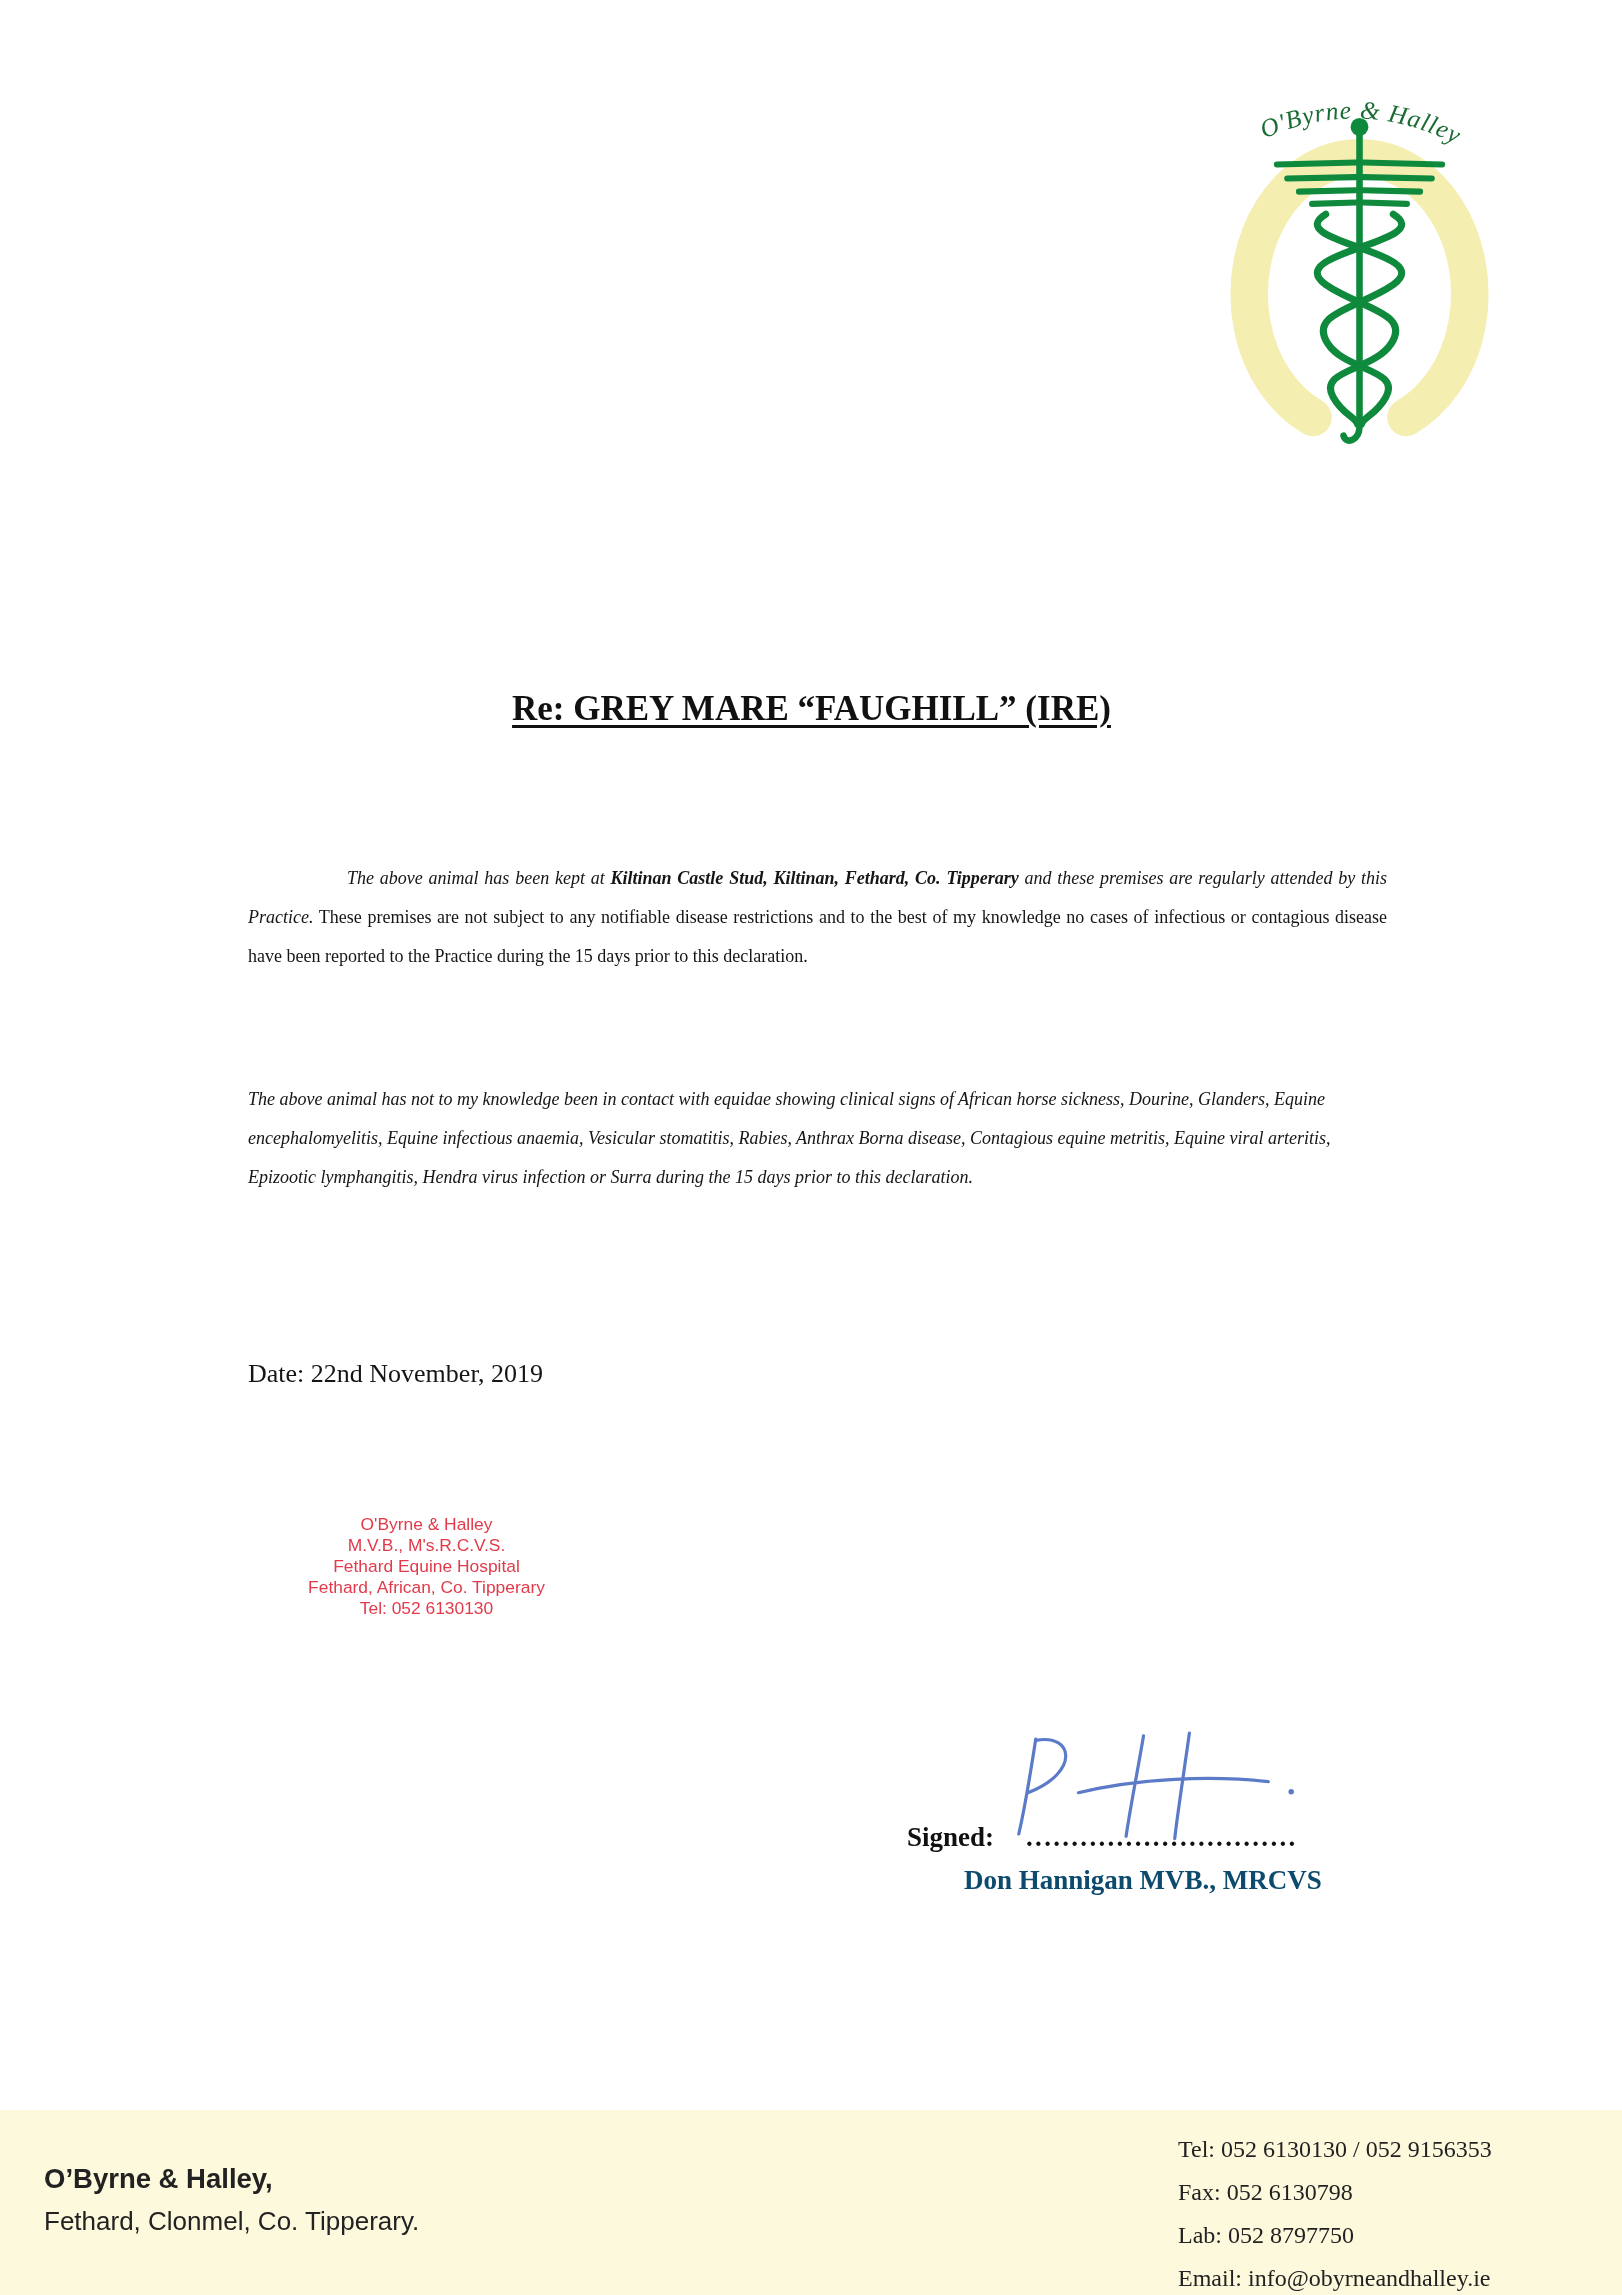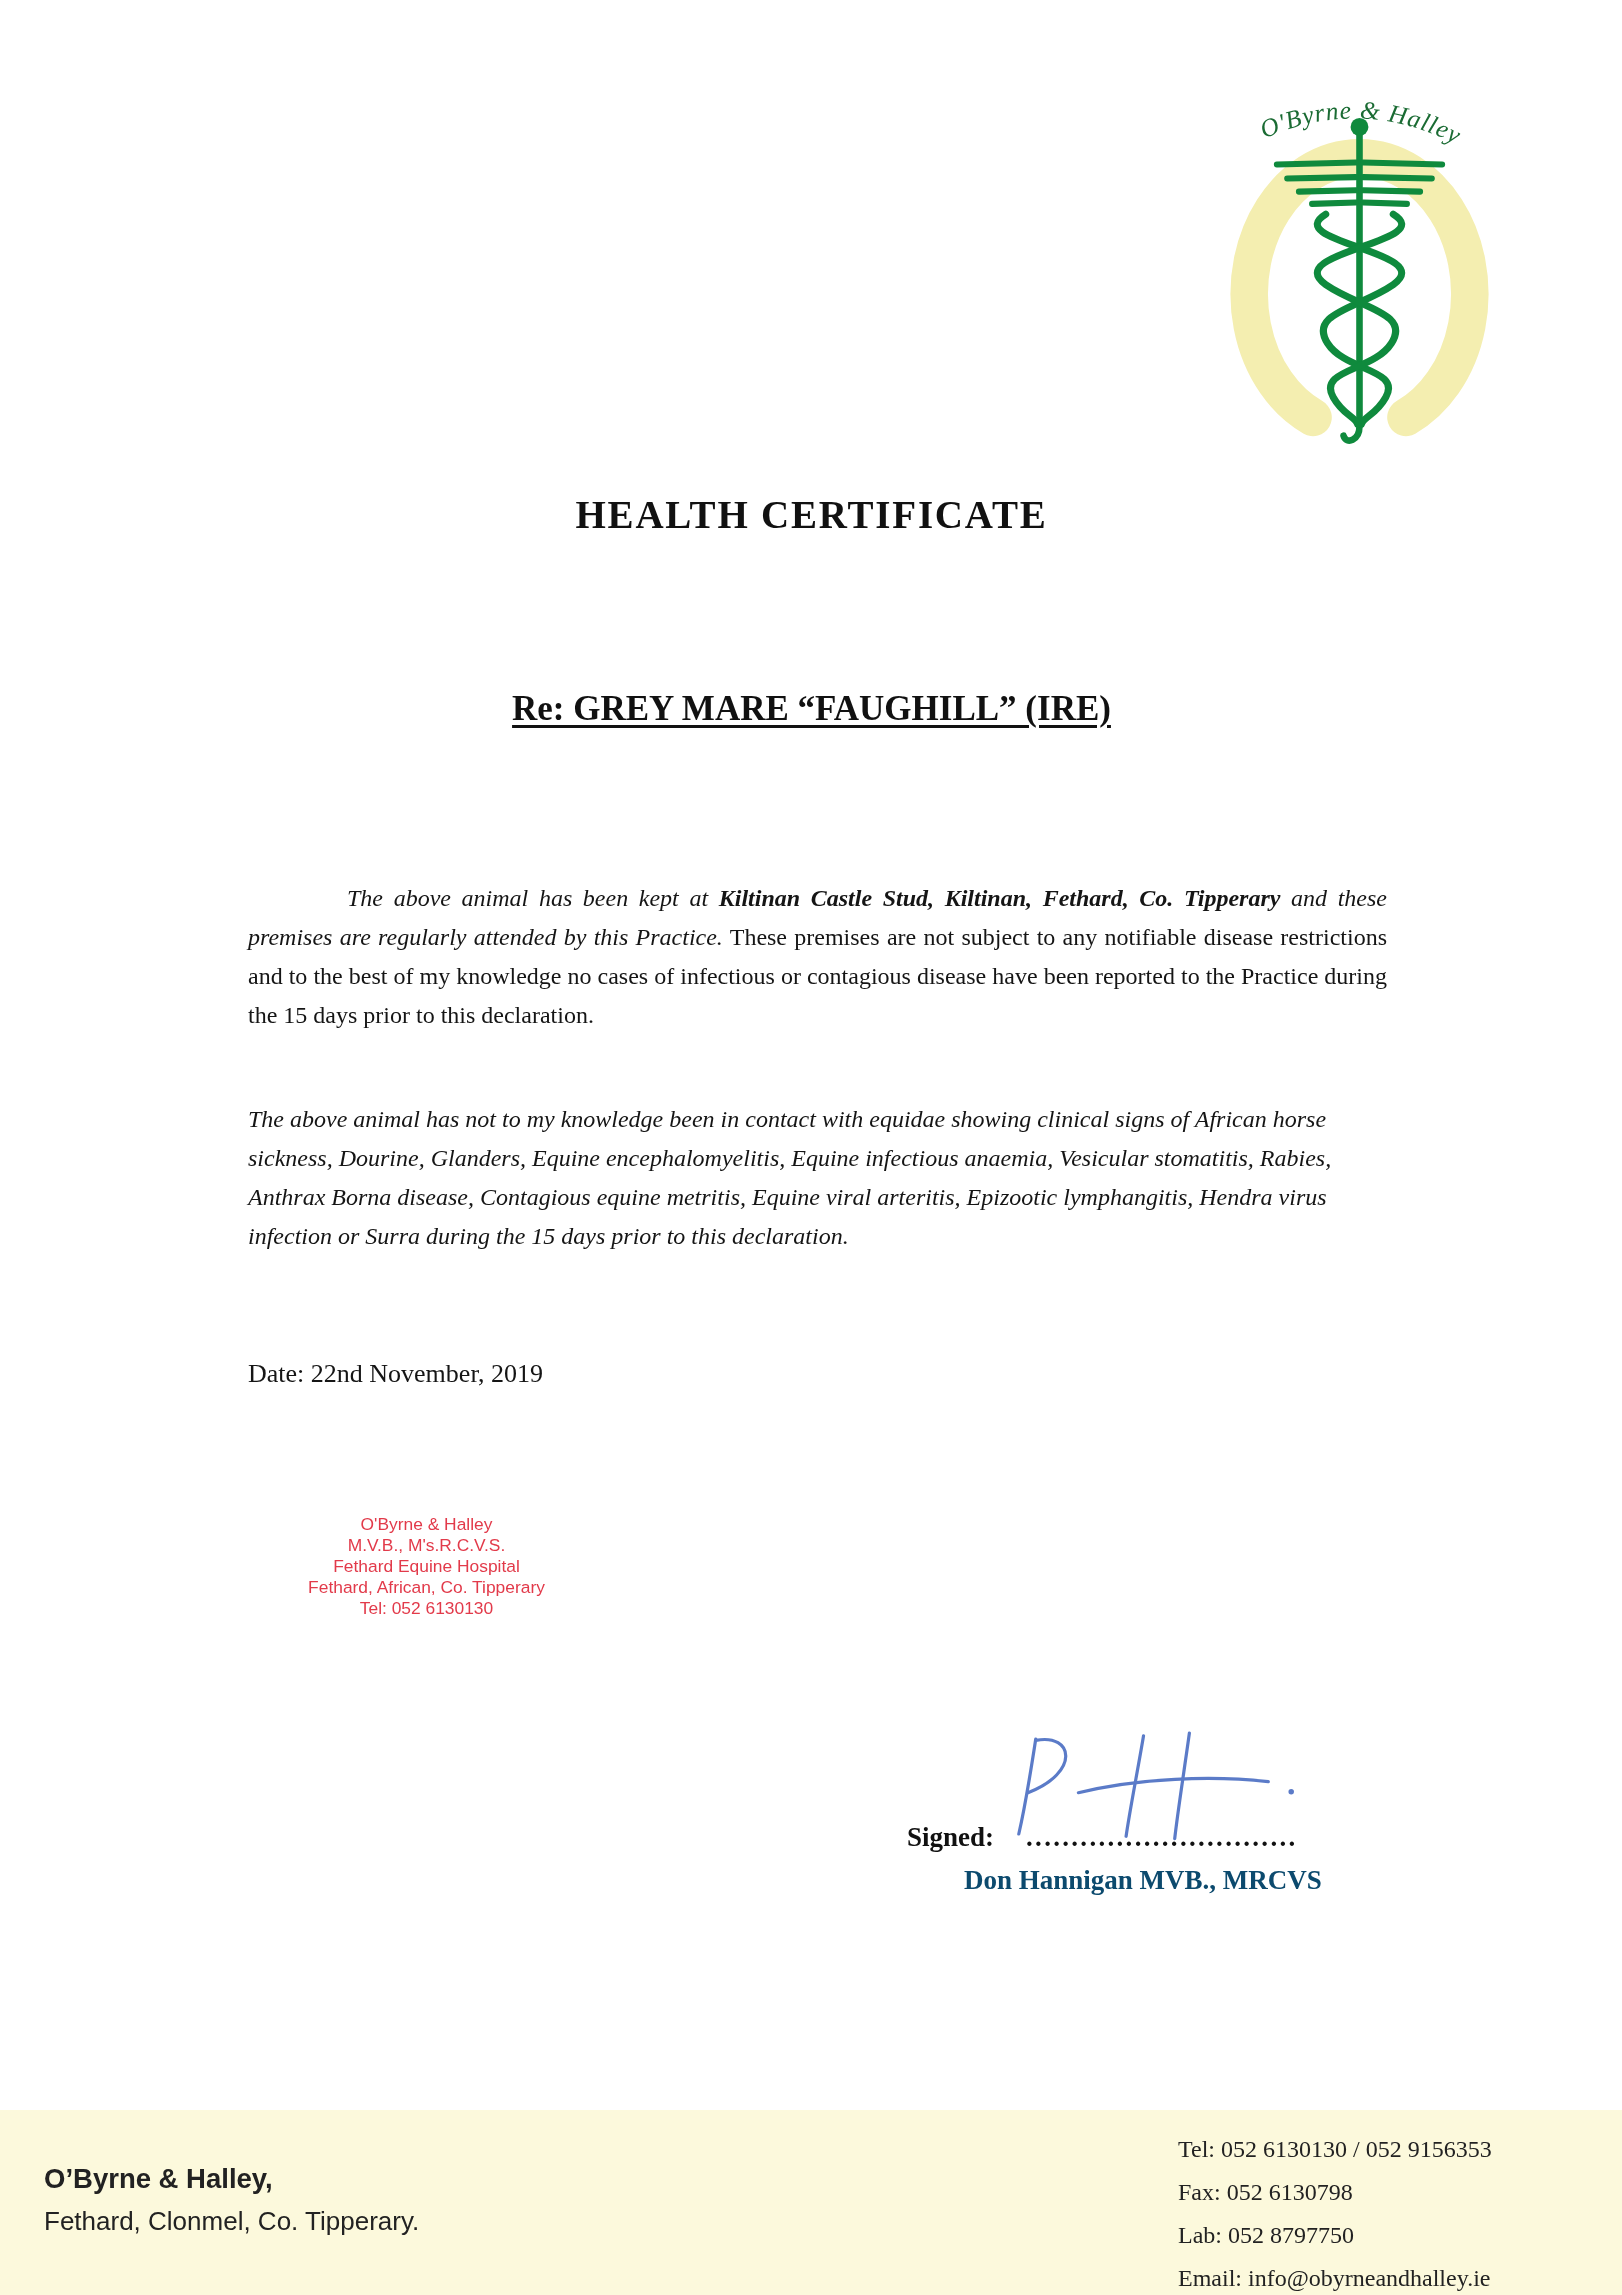--- a/index.html
+++ b/index.html
@@ -27,21 +27,21 @@
   .subject {
     position: absolute; left: 0; top: 688px; width: 1623px;
     text-align: center; font-size: 35px; font-weight: 700; line-height: 42px;
     color: #111;
   }
   .subject .u { text-decoration: underline; text-underline-offset: 4.6px; }
 
   
   .para {
     position: absolute; left: 248px; width: 1139px;
-    font-size: 24px; line-height: 39px; color: #151515; margin-top: 20px;
+    font-size: 18px; line-height: 39px; color: #151515;
   }
   .para1 { top: 859px; text-align: justify; text-indent: 99px; }
   .para2 { top: 1080px; font-style: italic; }
   .it { font-style: italic; }
   .bit { font-style: italic; font-weight: 700; }
 
   .date-line {
     position: absolute; left: 248px; top: 1359px;
     font-size: 26px; color: #151515;
   }
@@ -113,21 +113,20 @@
         <path d="M 494 244 L 348 241"></path>
         <path d="M 469 272 L 348 269"></path>
         <path d="M 441 298 L 348 295"></path>
       </g>
 
       <path d="M 268 320 C 170 380 510 400 412 470 C 340 520 230 530 272 595 C 310 655 430 650 396 710 C 375 748 348 752 344 768" stroke-width="15"></path>
       <path d="M 412 320 C 510 380 170 400 268 470 C 340 520 450 530 408 595 C 370 655 250 650 284 710 C 305 748 332 752 336 768" stroke-width="15"></path>
     </g>
   </svg>
 
-  <div class="title">HEALTH CERTIFICATE</div>
 
   <div class="subject">
     <div><span class="u">Re: GREY MARE “FAUGHILL” (IRE)</span></div>
   </div>
 
   <div class="para para1">
     <span class="it">The above animal has been kept at </span><span class="bit">Kiltinan Castle Stud, Kiltinan, Fethard, Co. Tipperary</span><span class="it"> and these premises are regularly attended by this Practice.</span><span> These premises are not subject to any notifiable disease restrictions and to the best of my knowledge no cases of infectious or contagious disease have been reported to the Practice during the 15 days prior to this declaration.</span>
   </div>
 
   <div class="para para2">The above animal has not to my knowledge been in contact with equidae showing clinical signs of African horse sickness, Dourine, Glanders, Equine encephalomyelitis, Equine infectious anaemia, Vesicular stomatitis, Rabies, Anthrax Borna disease, Contagious equine metritis, Equine viral arteritis, Epizootic lymphangitis, Hendra virus infection or Surra during the 15 days prior to this declaration.</div>

